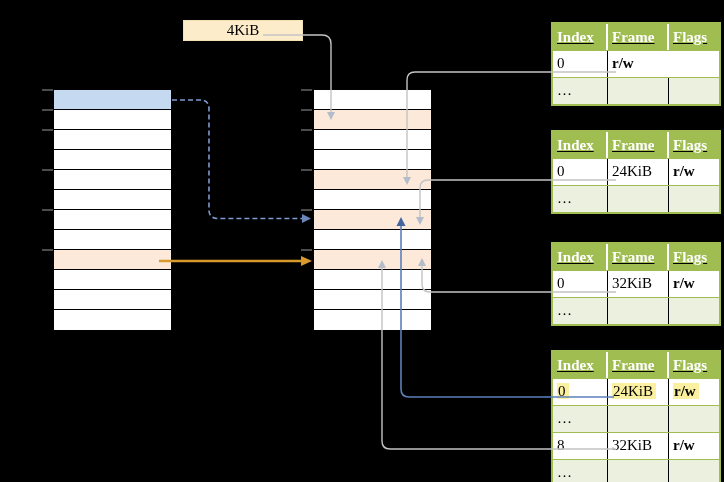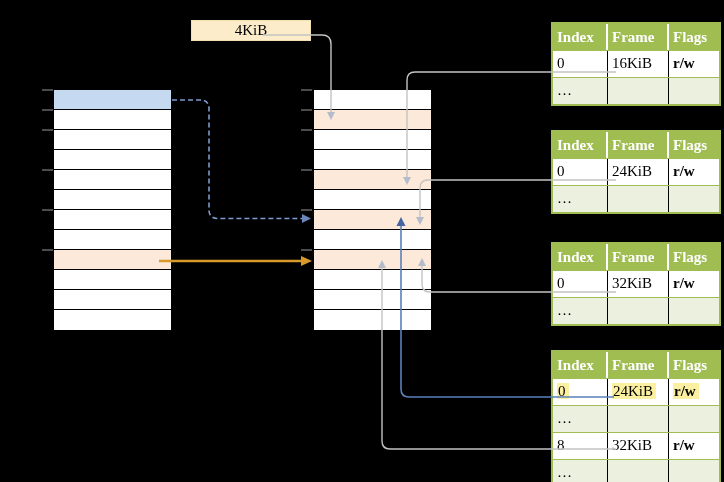--- a/index.html
+++ b/index.html
@@ -12,26 +12,26 @@
   .mem-row{height:20px;box-sizing:border-box;border-bottom:1px solid #000;background:#fff;}
   .mem-row:last-child{border-bottom:none;}
   .mem-row.blue{background:var(--blue-row);}
   .mem-row.orange{background:var(--orange-row);}
   .mem.left{left:53px;top:89px;}
   .mem.mid{left:313px;top:89px;}
 
   
   .size-box{position:absolute;left:183px;top:20px;width:120px;height:21px;
             background:var(--tan-box);border:1px solid var(--tan-border);box-sizing:border-box;
-            text-align:center;font-size:15px;line-height:19px;color:#000;z-index:1;margin-left:8px;}
+            text-align:center;font-size:15px;line-height:19px;color:#000;z-index:1;}
 
   
   .pt{position:absolute;left:551px;width:170px;border:2px solid var(--green);
       background:#fff;box-sizing:border-box;z-index:1;}
-  .pt-head{display:grid;grid-template-columns:55px 61px 50px;background:var(--green);height:26px;}
+  .pt-head{display:grid;grid-template-columns:55px 61px 50px;background:var(--green);height:26px;text-decoration:underline;}
   .pt-head .cell{color:#fff;font-weight:bold;font-size:15px;line-height:26px;
                  padding-left:4px;border-right:2px solid #fff;box-sizing:border-box;}
   .pt-head .cell:last-child{border-right:none;}
   .pt-row{display:grid;grid-template-columns:55px 61px 50px;height:26px;
           border-top:1px solid var(--green);background:#fff;}
   .pt-row .cell{font-size:15px;line-height:25px;padding-left:4px;color:#000;
                 border-right:1px solid #000;box-sizing:border-box;overflow:hidden;}
   .pt-row .cell:last-child{border-right:none;font-weight:bold;}
   .pt-row.dots{background:var(--green-light);}
   .pt-row.dots .cell{letter-spacing:2px;}
@@ -87,21 +87,20 @@
     </div>
 
   <div class="pt" style="top:22px">
       <div class="pt-head">
         <div class="cell">Index</div>
         <div class="cell">Frame</div>
         <div class="cell">Flags</div>
       </div>
       <div class="pt-row">
         <div class="cell">0</div>
-        <div class="cell">16KiB</div>
         <div class="cell">r/w</div>
       </div>
       <div class="pt-row dots">
         <div class="cell">…</div>
         <div class="cell"></div>
         <div class="cell"></div>
       </div>
     </div>
   <div class="pt" style="top:130px">
       <div class="pt-head">

